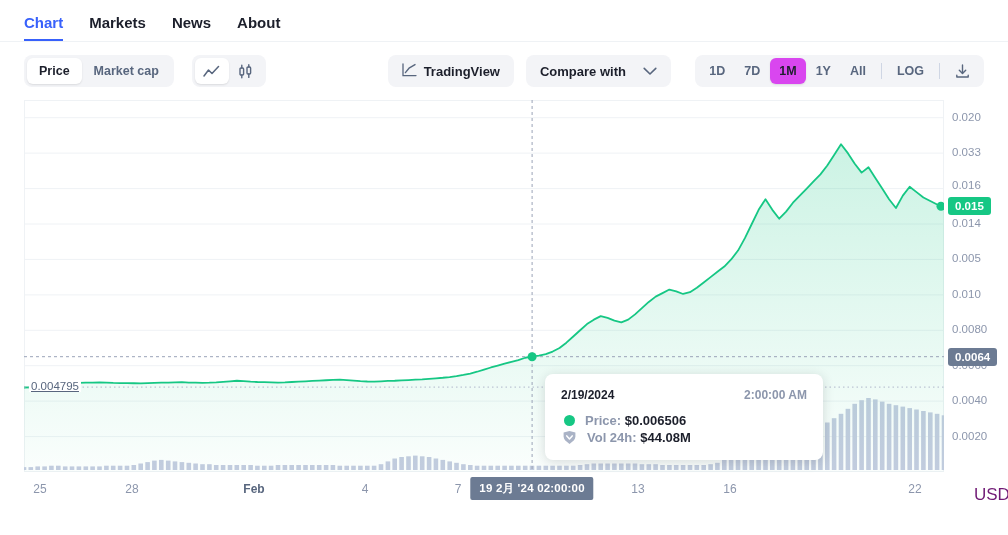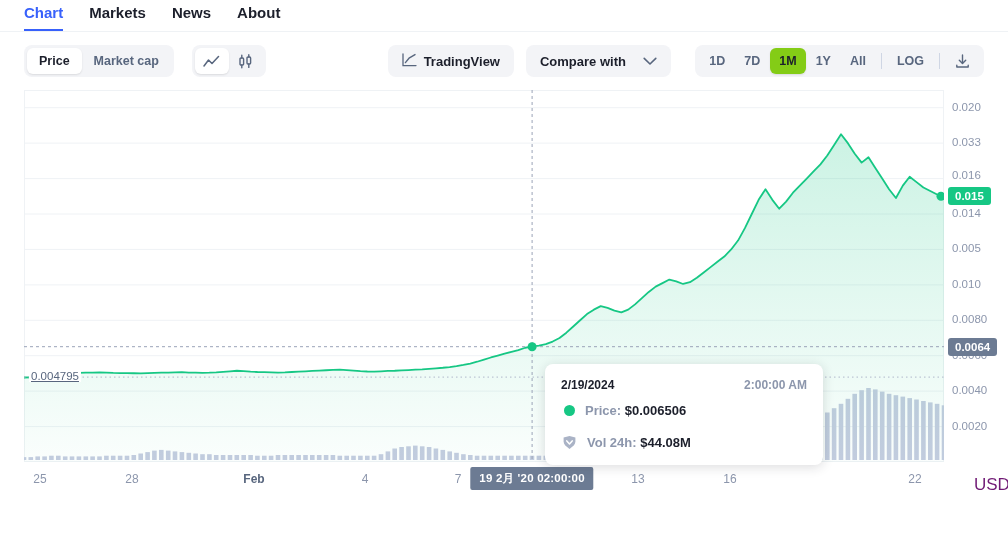--- a/index.html
+++ b/index.html
@@ -5,21 +5,21 @@
   * { box-sizing: border-box; margin: 0; padding: 0; }
   html, body {
     width: 1008px; height: 535px;
     background: #ffffff;
     font-family: "Liberation Sans", sans-serif;
     overflow: hidden;
   }
 
   
   .navbar {
-    height: 32px;
+    height: 42px;
     display: flex;
     align-items: flex-end;
     padding-left: 24px;
     border-bottom: 1px solid #eff2f5;
     gap: 26px;
   }
   .nav-tab {
     font-size: 15px;
     font-weight: 700;
     color: #1c1f2b;
@@ -112,21 +112,21 @@
     height: 32px;
     gap: 1px;
   }
   .range-btn {
     height: 26px;
     padding: 0 9px;
     display: flex; align-items: center; justify-content: center;
     font-size: 12.5px; font-weight: 600; color: #58667e;
     border-radius: 6px; cursor: pointer;
   }
-  .range-btn.active { background:#84cc16; color:#1c1f2b; box-shadow:0 1px 2px rgba(0,0,0,.10); }
+  .range-btn.active { background:#d946ef; color:#1c1f2b; box-shadow:0 1px 2px rgba(0,0,0,.10); }
   .range-div { width:1px; height:16px; background:#cfd6e4; margin:0 5px; }
 
   
   .chart-wrap {
     position: relative;
     margin: 0 24px;
     height: 372px;
   }
   .plot {
     position: absolute;
@@ -204,21 +204,21 @@
     width: 278px;
     background: #fff;
     border-radius: 8px;
     box-shadow: 0 2px 12px rgba(28,31,43,.16);
     padding: 14px 16px 15px 16px;
     z-index: 20;
   }
   .tt-head { display:flex; justify-content:space-between; align-items:center; margin-bottom: 11px; }
   .tt-date { font-size: 12px; font-weight: 600; color:#1c1f2b; }
   .tt-time { font-size: 12px; font-weight: 600; color:#8c96ac; }
-  .tt-row { display:flex; align-items:center; gap: 10px; margin-bottom: 17px; }
+  .tt-row { display:flex; align-items:center; gap: 10px; margin-bottom: 2px; }
   .tt-row:last-child { margin-bottom: 0; }
   .tt-dot { width: 11px; height: 11px; border-radius: 50%; background:#16c784; flex:none; margin-left:3px; }
   .tt-shield { width: 15px; height: 15px; flex:none; margin-left:1px; }
   .tt-label { font-size: 13px; font-weight: 600; color:#8c96ac; }
   .tt-label b { color: #1c1f2b; font-weight: 700; }
 </style>
 </head>
 <body>
 
 <div class="navbar">
@@ -495,21 +495,21 @@
   <div class="xaxis" id="xaxis">
       <div class="xtick" style="left: 16px;">25</div>
       <div class="xtick" style="left: 108px;">28</div>
       <div class="xtick bold" style="left: 230px;">Feb</div>
       <div class="xtick" style="left: 341px;">4</div>
       <div class="xtick" style="left: 434px;">7</div>
       <div class="xtick" style="left: 524px;">10</div>
       <div class="xtick" style="left: 614px;">13</div>
       <div class="xtick" style="left: 706px;">16</div>
       <div class="xtick" style="left: 891px;">22</div>
-      <div class="xbadge" style="left: 508.06px;">19 2月 '20   02:00:00</div>
+      <div class="xbadge" style="left: 508.06px;">19 2月 '24   02:00:00</div>
     </div>
 
   <div class="tooltip">
     <div class="tt-head">
       <span class="tt-date">2/19/2024</span>
       <span class="tt-time">2:00:00 AM</span>
     </div>
     <div class="tt-row">
       <span class="tt-dot"></span>
       <span class="tt-label"><span>Price:</span>

